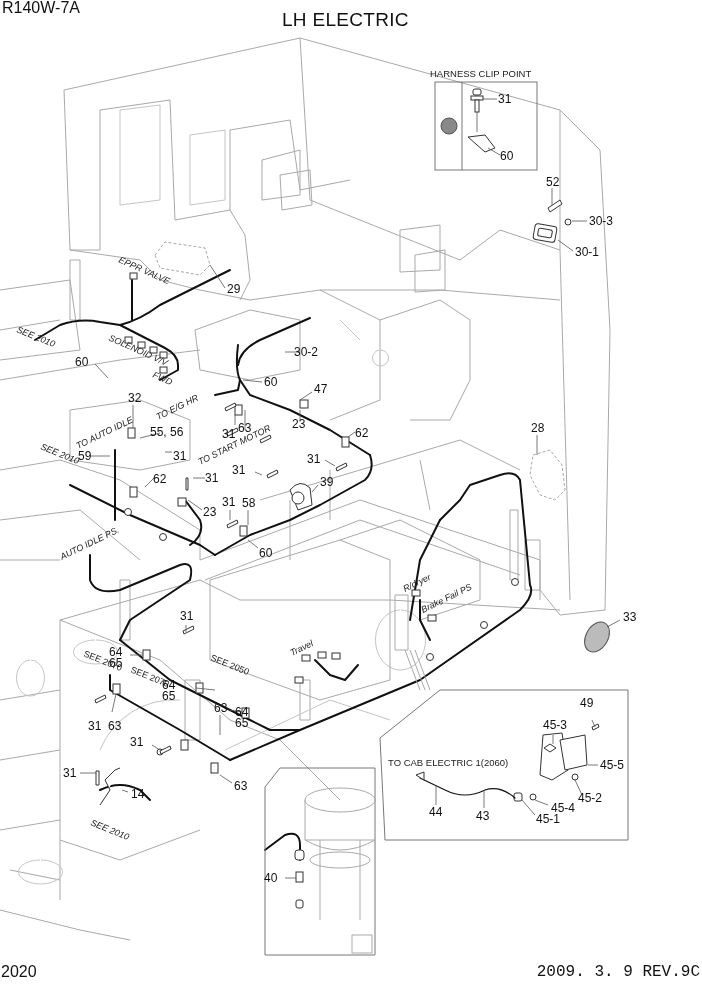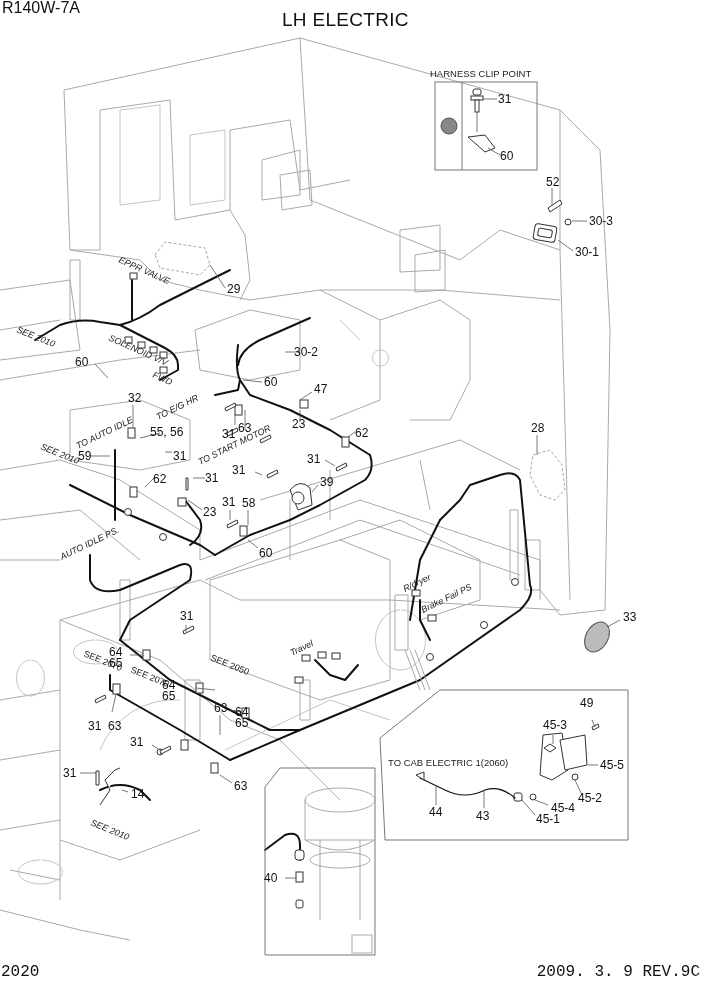--- a/index.html
+++ b/index.html
@@ -1,20 +1,20 @@
 <!DOCTYPE html>
 <html><head>
 <meta charset="utf-8">
 <style>
   html, body { margin:0; padding:0; background:#fff; }
   body { width:702px; height:992px; position:relative; overflow:hidden; font-family:"Liberation Sans", sans-serif; color:#111; }
   .hdr { position:absolute; font-size:17px; color:#111;text-align:center; }
   #model { left:2px; top:-1px; font-size:16px; }
   #title { left:282px; top:9px; font-size:19px; letter-spacing:0.3px; }
-  #pageno { left:1px; top:963px; font-size:16px;font-family:Liberation Mono, monospace; }
+  #pageno { left:1px; top:963px; font-size:16px; }
   #rev { right:2px; top:963px; font-size:16px;font-family:Liberation Mono, monospace; }
   svg#drawing { position:absolute; left:0; top:0; }
   .lbl { font-family:"Liberation Sans", sans-serif; font-size:12px; fill:#111; }
   .note { font-family:"Liberation Sans", sans-serif; font-size:9px; fill:#222; font-style:italic; }
   .notes { font-family:"Liberation Sans", sans-serif; font-size:9px; fill:#222; }
   .ghost { fill:none; stroke:#a9a9a9; stroke-width:1; }
   .ghost2 { fill:none; stroke:#c4c4c4; stroke-width:1; }
   .wire { fill:none; stroke:#111; stroke-width:2; stroke-linejoin:round; stroke-linecap:round; }
   .lead { fill:none; stroke:#555; stroke-width:0.8; }
   .part { fill:#fff; stroke:#333; stroke-width:1; }

